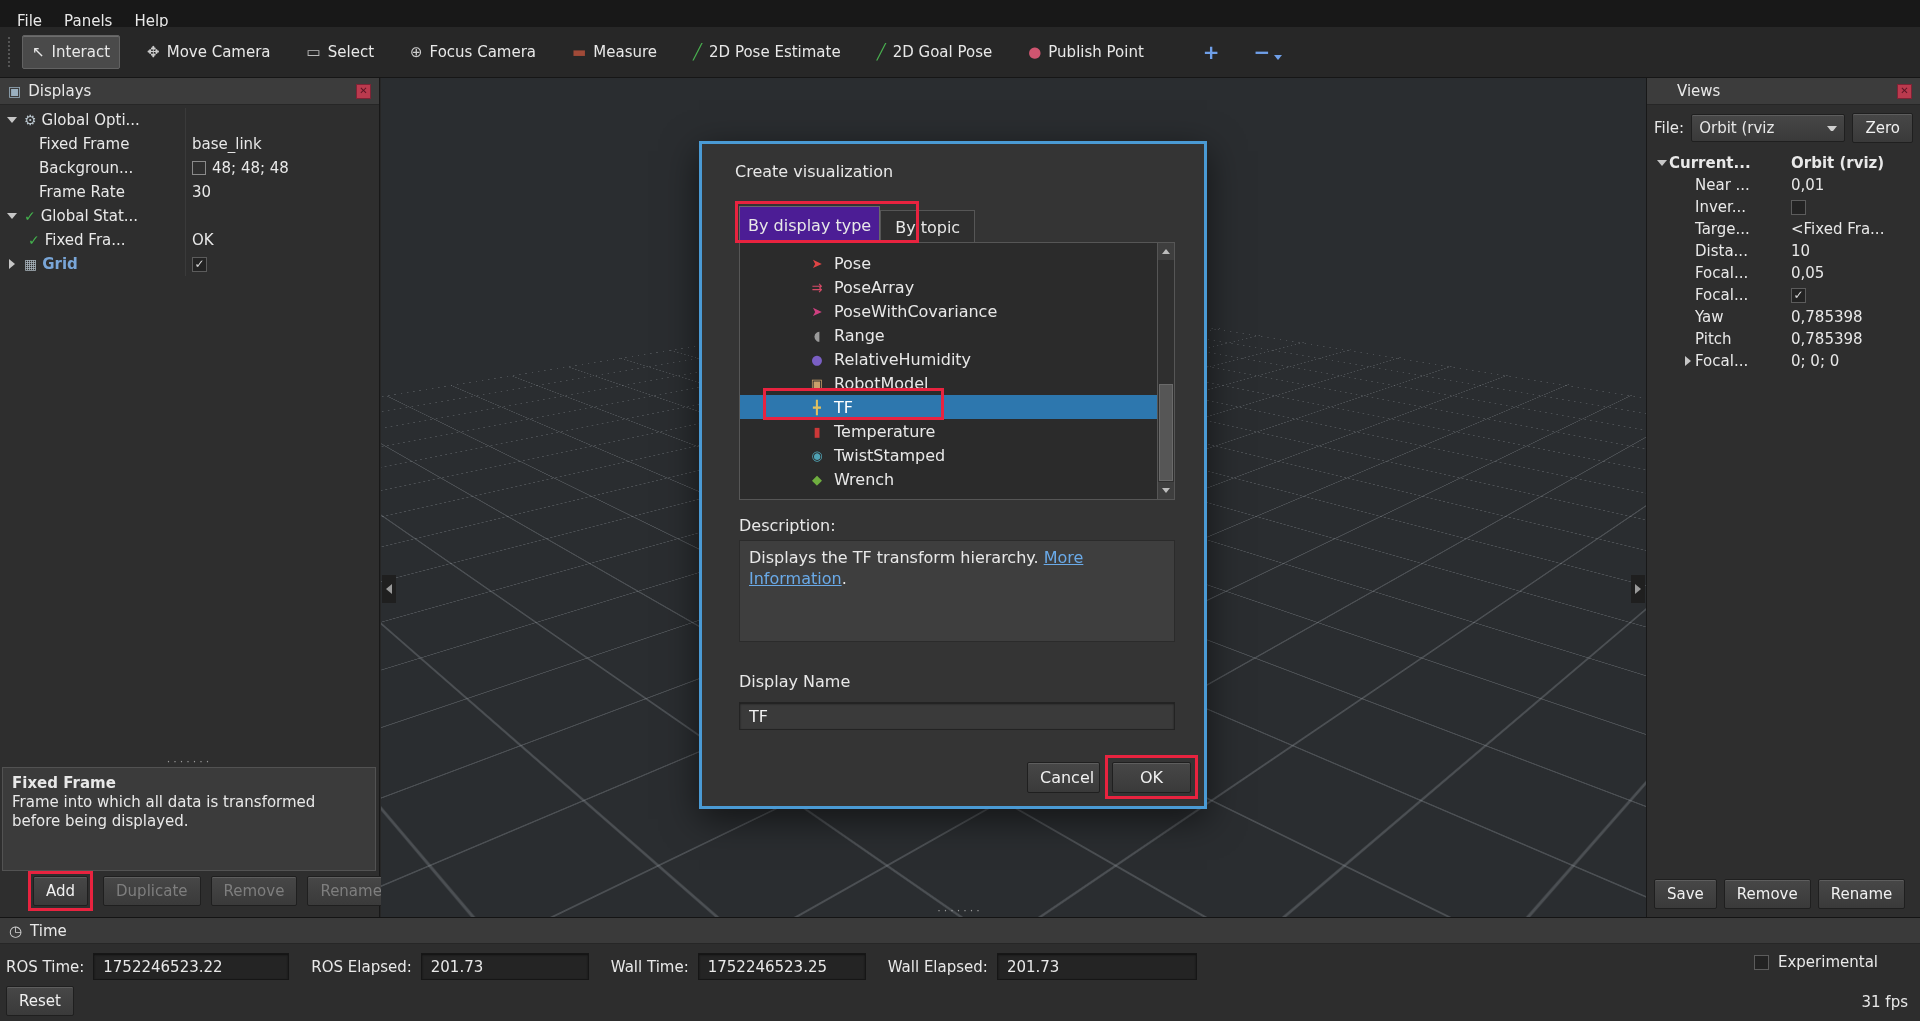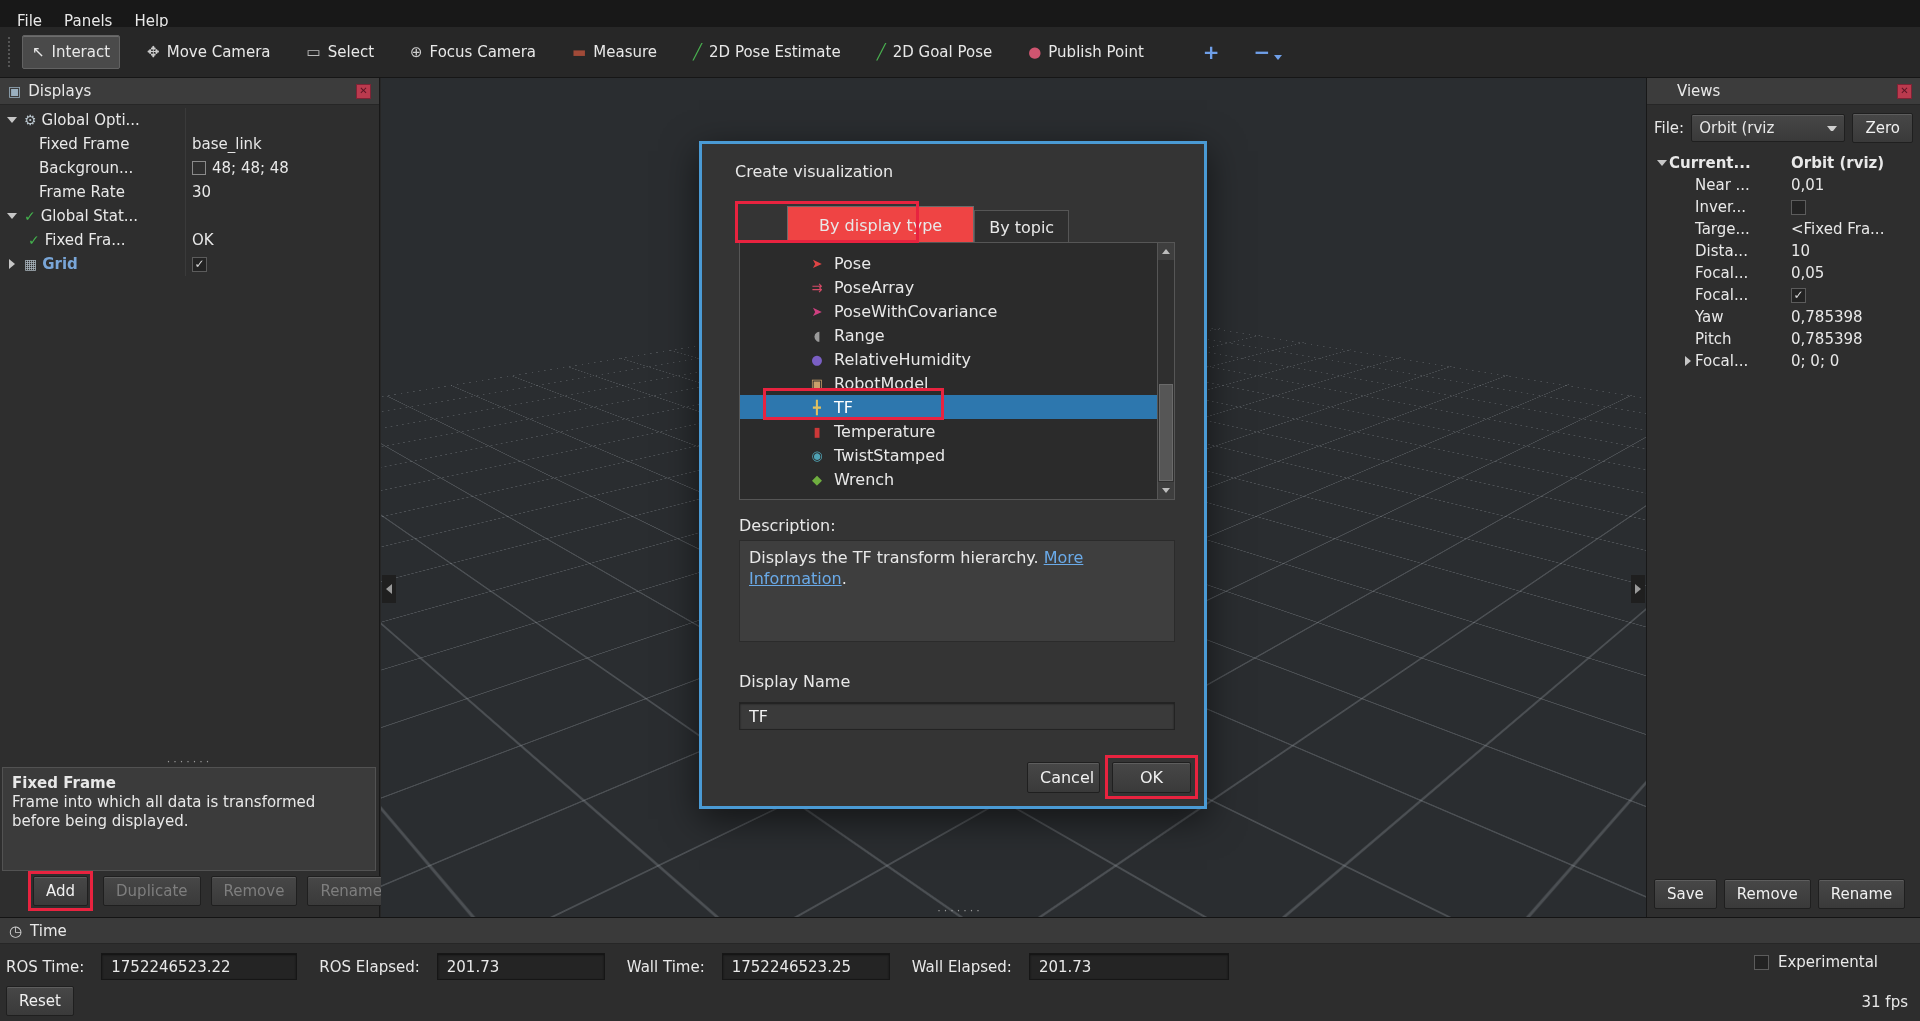--- a/index.html
+++ b/index.html
@@ -72,21 +72,21 @@
   .harrow.left { left:1px; } .harrow.right { right:1px; }
   .harrow .exp-r, .harrow .exp-l { border-left-color:#9a9a9a; }
   .exp-l { width:0; height:0; border-top:5px solid transparent; border-bottom:5px solid transparent;
            border-right:6px solid #9a9a9a; }
   
   .dialog { position:absolute; left:699px; top:141px; width:508px; height:668px; background:#343434;
             border:3px solid #4a9ad4; z-index:10; box-shadow:0 10px 34px rgba(0,0,0,.55); font-size:16px; }
   .dlg-title { position:absolute; left:33px; top:18px; }
   .dlg-tabs { position:absolute; left:37px; top:62px; display:flex; align-items:flex-end; }
   .dlg-tab { padding:7px 14px; background:#2f2f2f; border:1px solid #565656; border-bottom:none; }
-  .dlg-tab.active { background:#ef4444; border-color:#6a6a6a; padding:9px 31px;margin-left:48px; }
+  .dlg-tab.active { background:#4c1d95; border-color:#6a6a6a; padding:9px 8px; }
   .dlg-list { position:absolute; left:37px; top:98px; width:436px; height:258px; background:#2b2b2b;
               border:1px solid #565656; padding-top:8px; overflow:hidden; }
   .dlg-item { height:24px; display:flex; align-items:center; gap:9px; padding-left:69px; white-space:nowrap; }
   .dlg-item.selected { background:#2d77ae; color:#ffffff; }
   .li-icon { font-size:13px; line-height:1; width:16px; text-align:center; }
   .dlg-scroll { position:absolute; right:0; top:0; bottom:0; width:17px; background:#2f2f2f; border-left:1px solid #565656; }
   .sb-btn { position:absolute; left:0; width:16px; height:17px; background:#3e3e3e; display:flex;
             align-items:center; justify-content:center; }
   .sb-top { top:0; } .sb-bottom { bottom:0; }
   .car-up { width:0; height:0; border-left:4px solid transparent; border-right:4px solid transparent; border-bottom:5px solid #bdbdbd; }
@@ -127,21 +127,21 @@
   .main-splitter { position:absolute; left:0; top:906px; width:1920px; text-align:center; color:#9a9a9a;
                    font-size:11px; letter-spacing:3px; line-height:10px; z-index:5; }
   .main-splitter::after { content:"·······"; }
   .time-panel { position:absolute; left:0; top:917px; width:1920px; height:104px; background:#2d2d2d;
                 border-top:1px solid #141414; }
   .time-titlebar { height:26px; background:#3a3a3a; border-bottom:1px solid #262626; display:flex;
                    align-items:center; gap:8px; padding-left:9px; }
   .time-fields { position:relative; display:flex; align-items:center; gap:22px; padding:9px 0 0 6px; }
   .time-field { display:flex; align-items:center; gap:9px; }
   .time-value { background:#242424; border:1px solid #161616; box-shadow: inset 0 1px 2px #111;
-                padding:4px 9px; height:27px; overflow:hidden; white-space:nowrap;margin-left:8px; }
+                padding:4px 9px; height:27px; overflow:hidden; white-space:nowrap; }
   .tw1 { width:196px; } .tw2 { width:168px; } .tw3 { width:168px; } .tw4 { width:200px; }
   .experimental { position:absolute; right:42px; top:9px; display:flex; align-items:center; gap:9px; }
   .reset-btn { position:absolute; left:6px; bottom:5px; }
   .fps { position:absolute; right:12px; bottom:10px; }
 </style>
 </head>
 <body>
 
 <div class="menubar">
   <span class="menu-item">File</span>

